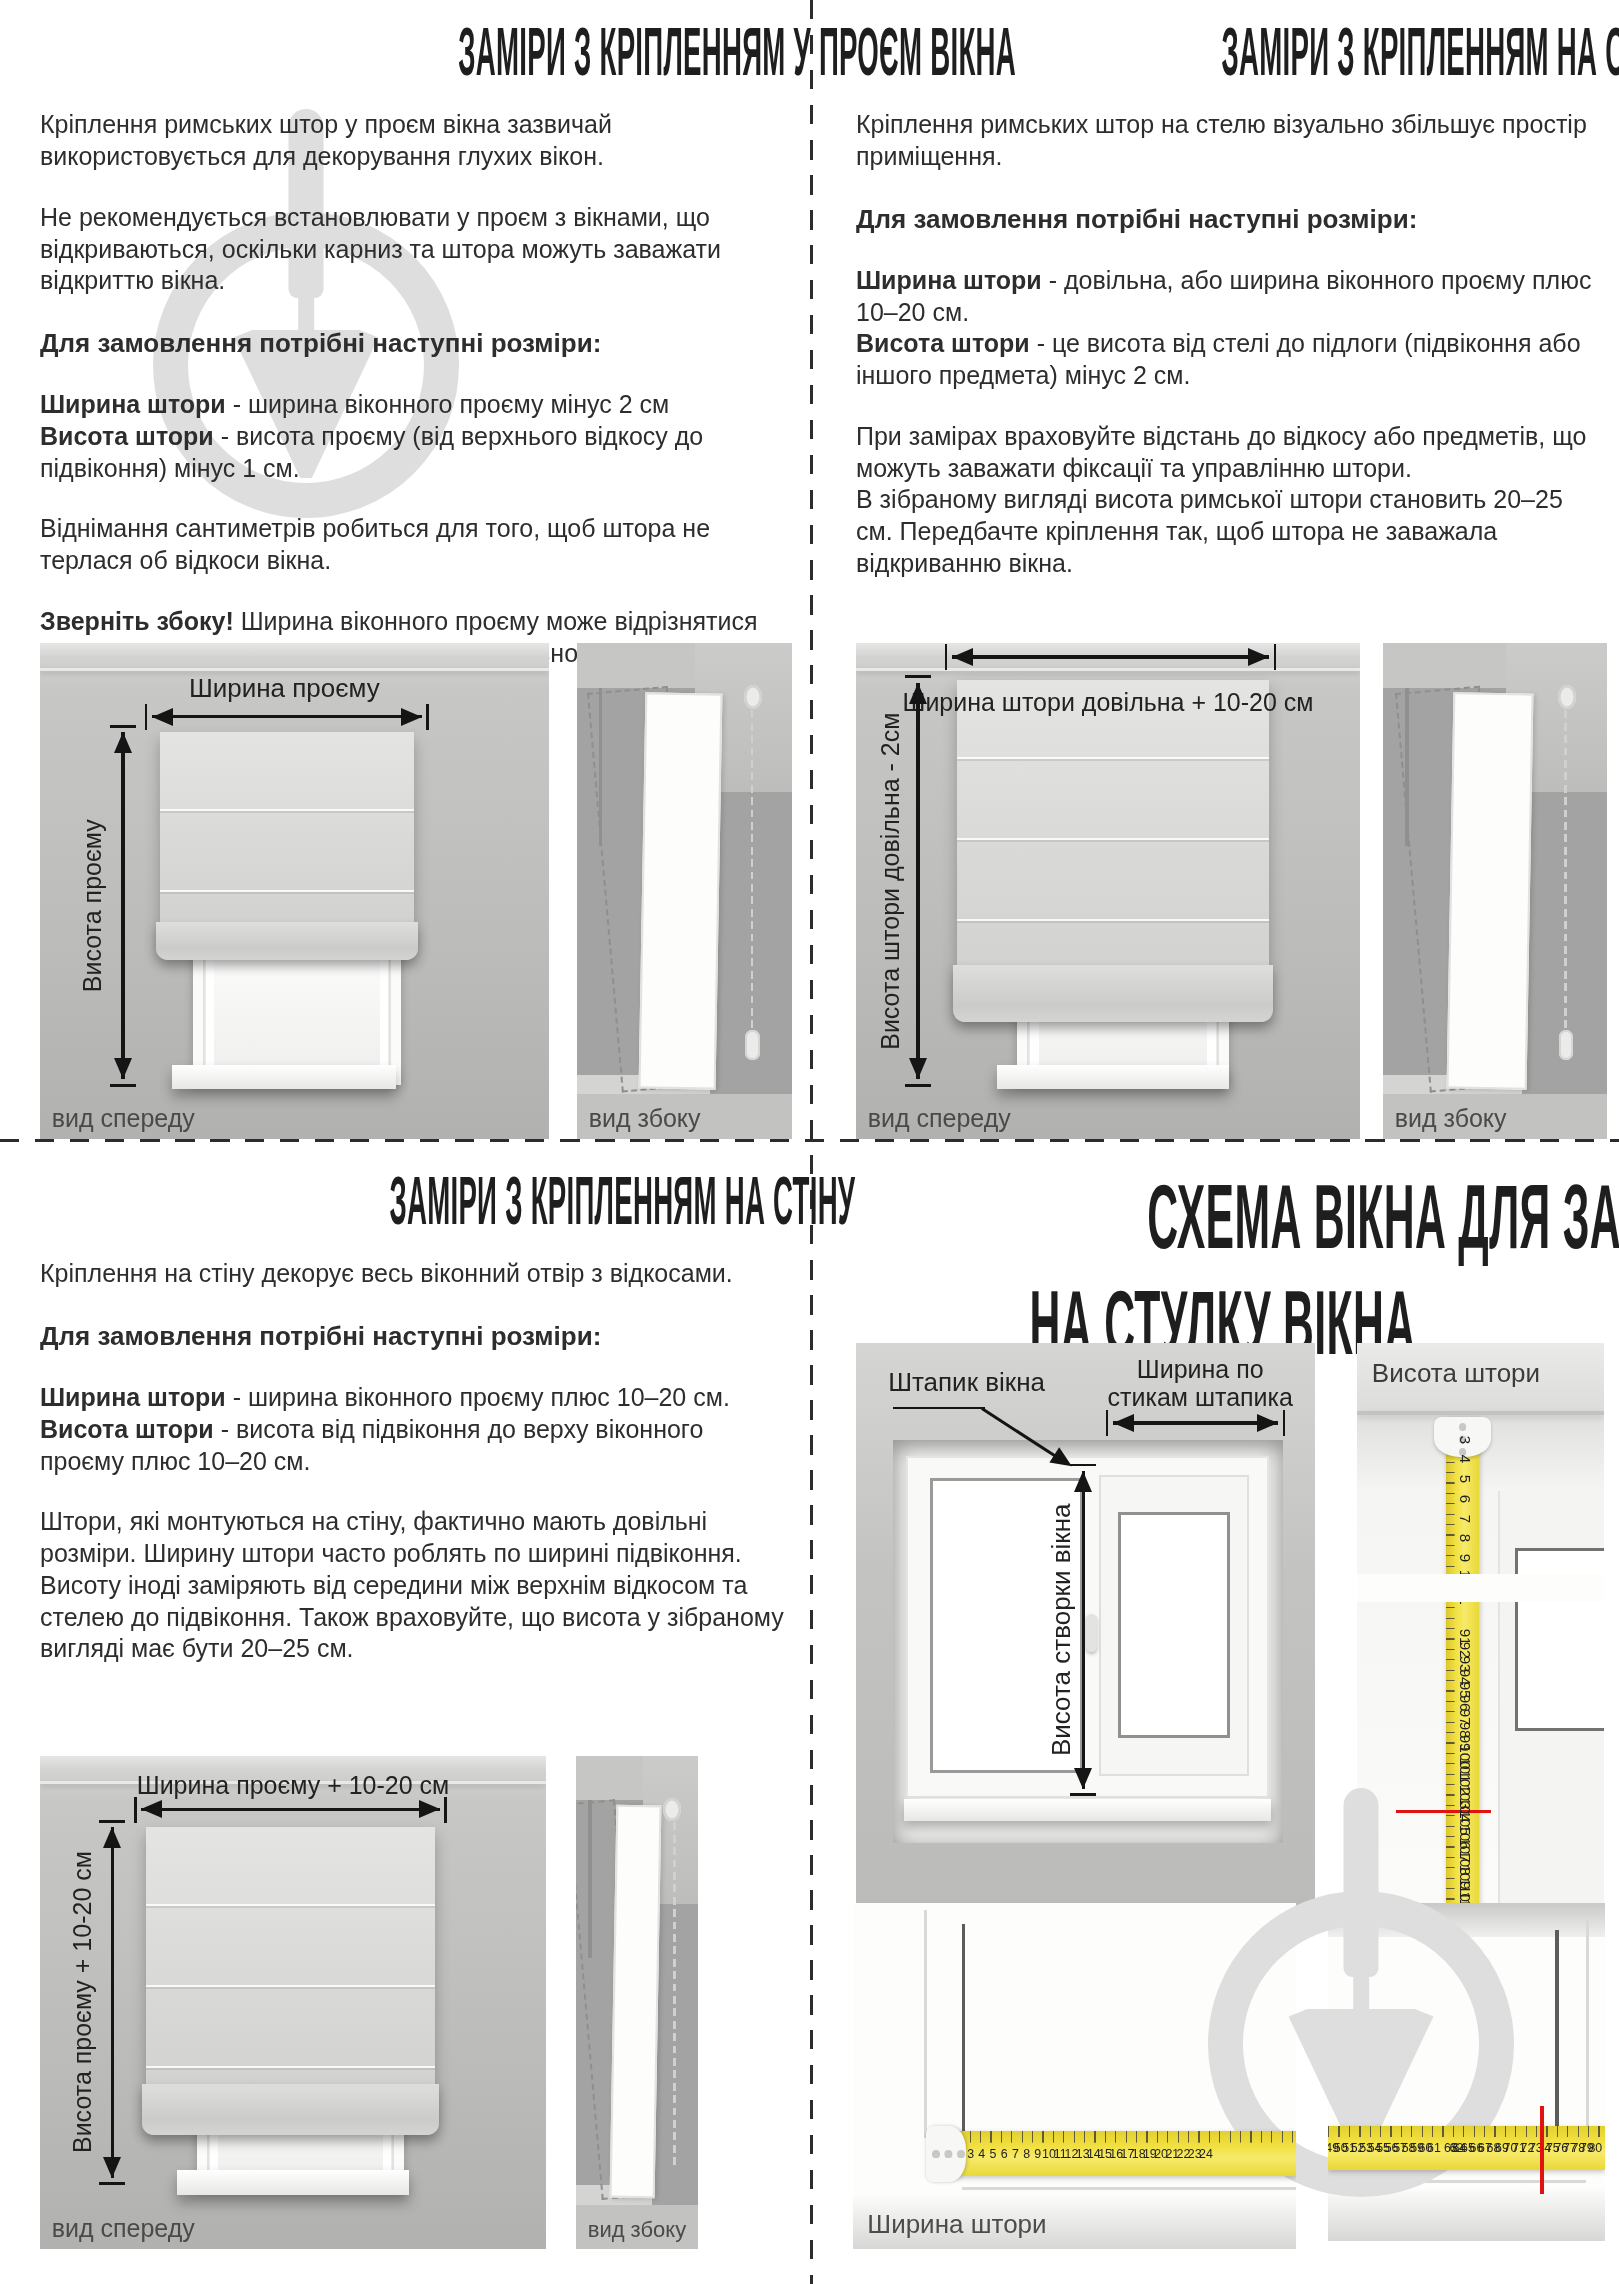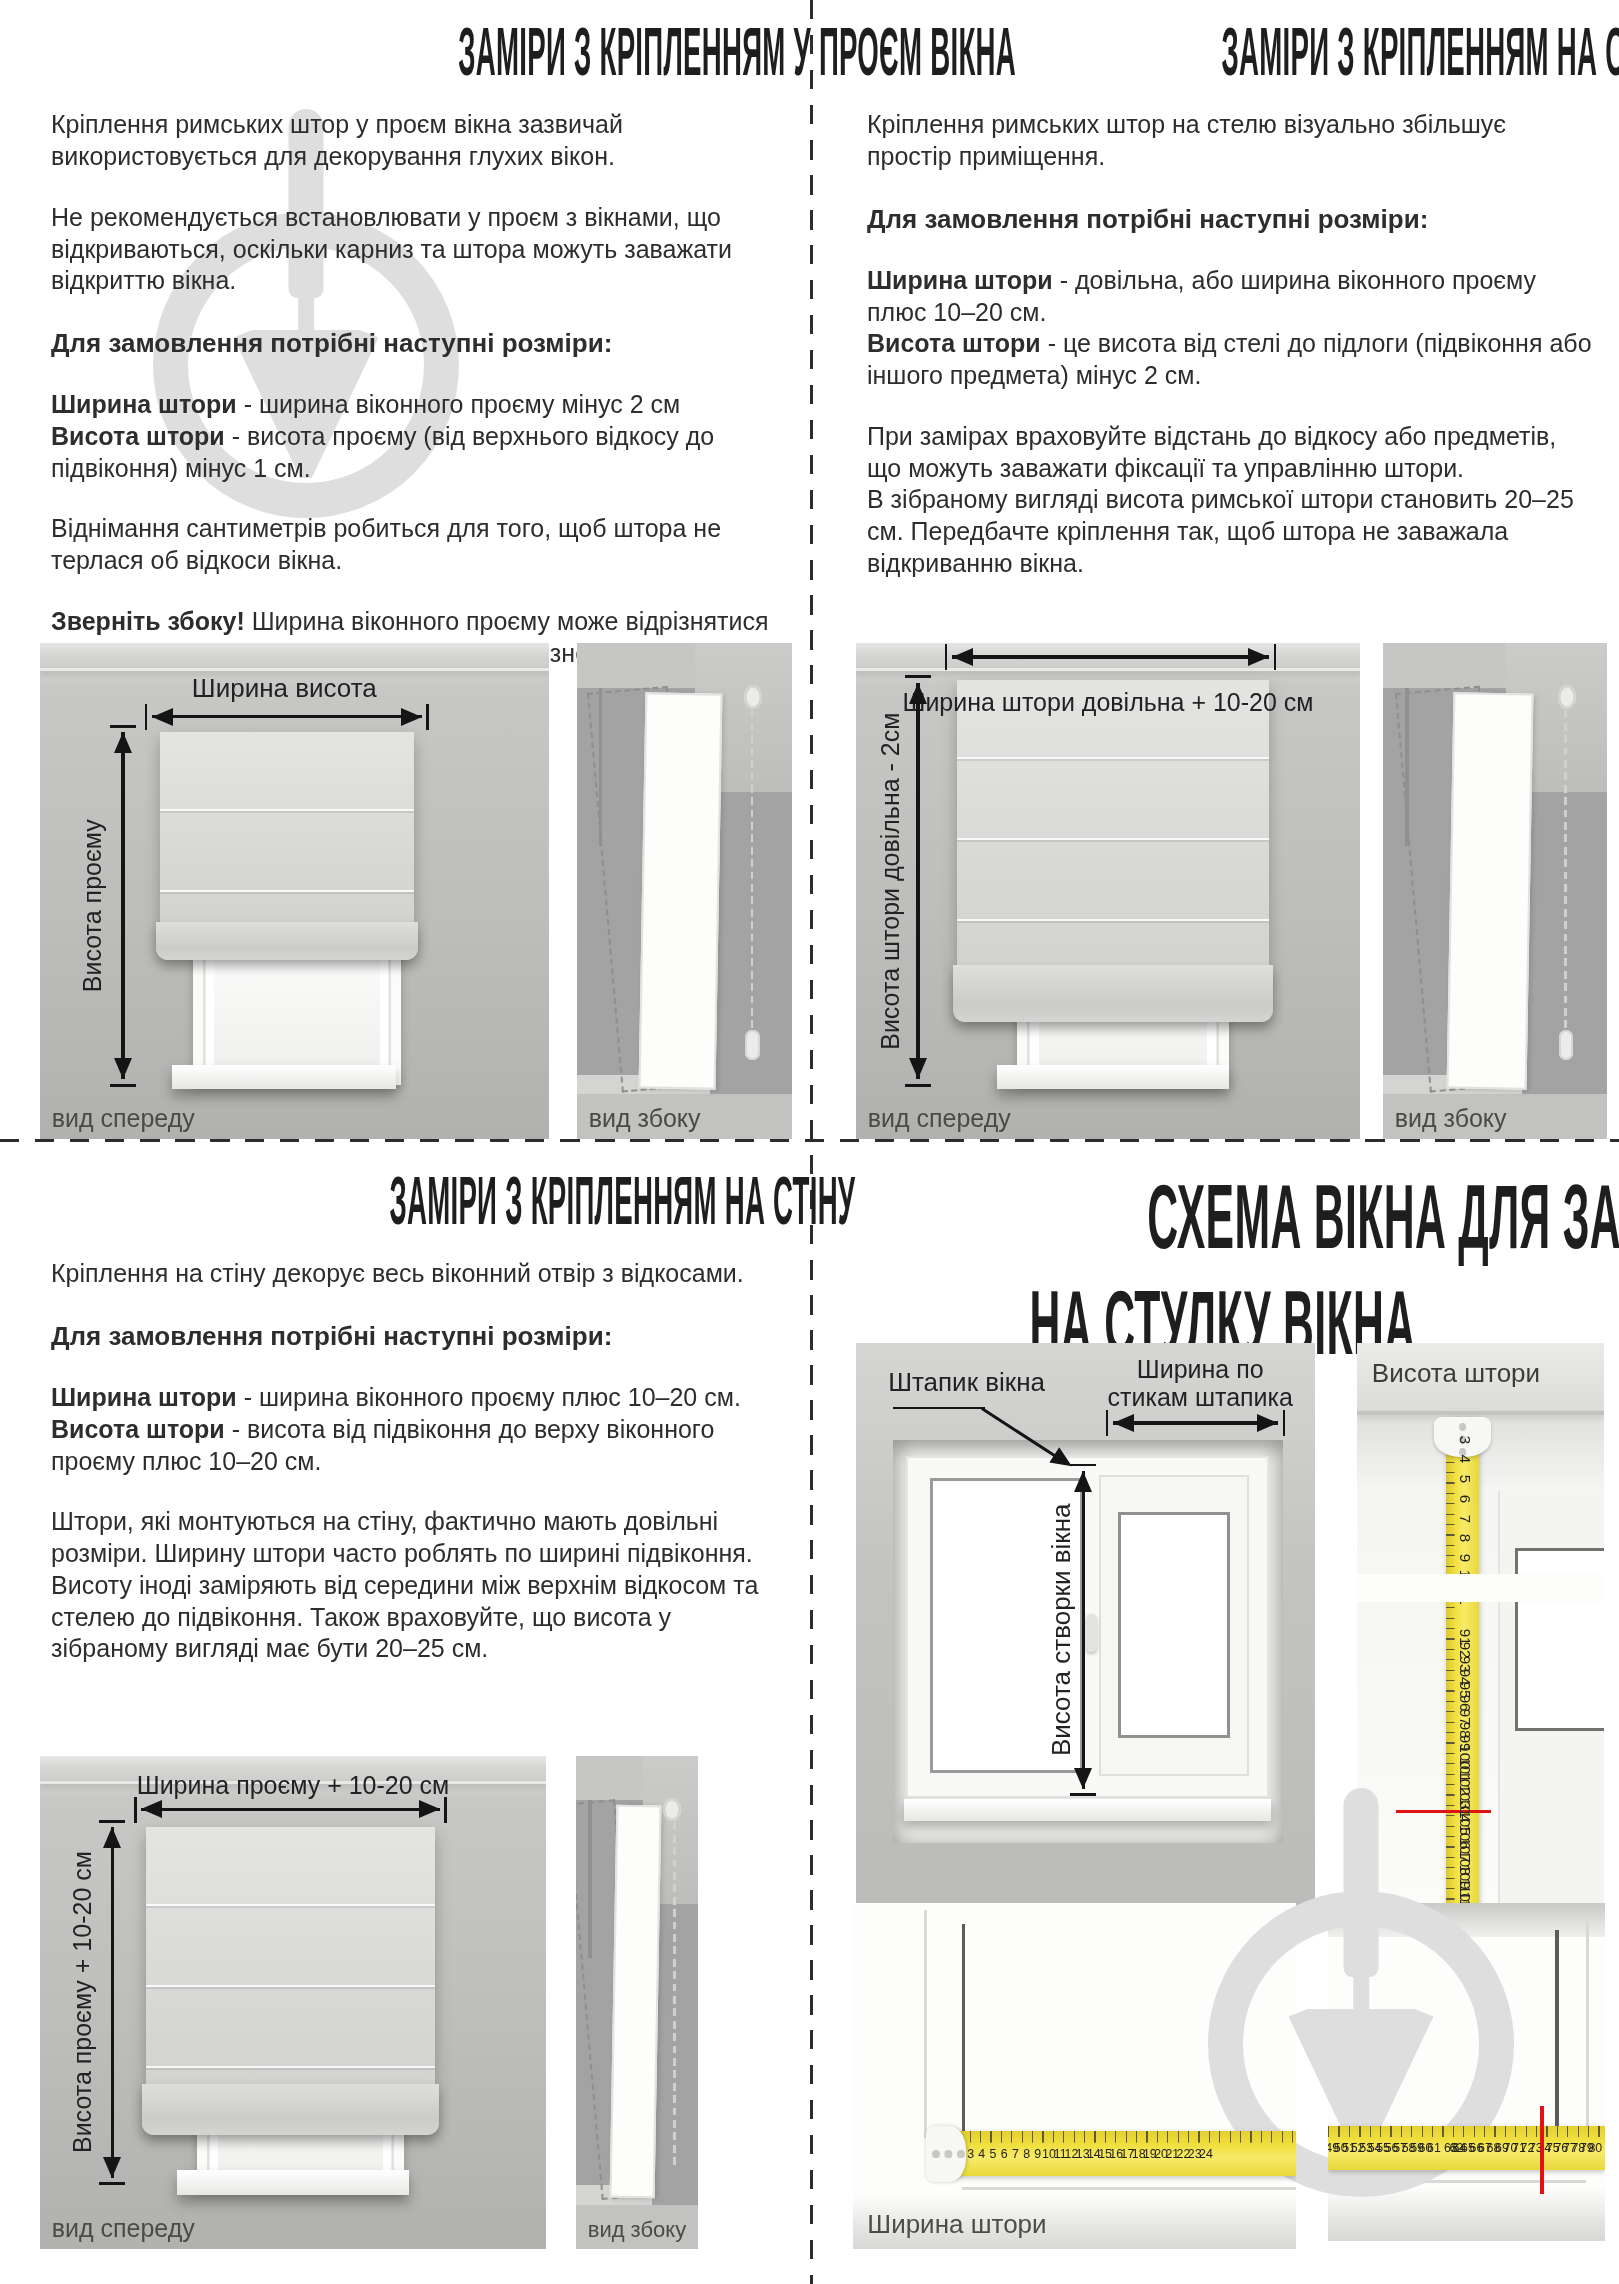--- a/index.html
+++ b/index.html
@@ -17,21 +17,21 @@
   
   .quad{position:absolute;z-index:0;}
   #q-opening{left:0;top:0;width:812px;height:1141px;}
   #q-ceiling{left:812px;top:0;width:808px;height:1141px;}
   #q-wall{left:0;top:1141px;width:812px;height:1143px;}
   #q-sash{left:812px;top:1141px;width:808px;height:1143px;}
   .qtext{position:relative;padding:0 26px 0 40px;}
   .qtitle{margin:17px 0 0 0;text-align:center;font-size:69px;line-height:1.02;color:var(--title);
           font-weight:700;white-space:nowrap;}
   .cond{display:inline-block;transform:scaleX(.40);transform-origin:50% 50%;letter-spacing:0.7px;}
-  .body{font-size:25px;line-height:1.27;margin:22px 0 0 11px;}
+  .body{font-size:25px;line-height:1.27;margin:22px 0 0 0;}
   .body b{font-weight:700;}
   .lead{font-weight:700;margin-top:30px;font-size:26px;}
   .mt-lg{margin-top:29px;}
   
   .fv{position:absolute;overflow:hidden;
       background:linear-gradient(180deg,#e6e6e4 0%,#d2d2d0 3%,#c7c7c5 9%,#bdbdbb 55%,#b1b1af 100%);}
   .fv::before{content:'';position:absolute;left:0;right:0;top:5%;height:3.3px;background:rgba(255,255,255,.55);
       box-shadow:0 2.6px 5.2px rgba(0,0,0,.16);}
   .fv-window{position:absolute;background:#fff;border:10.4px solid #fbfbf9;
       box-shadow:inset 0 0 0 2.6px #e2e2e0,0 3.9px 9px rgba(0,0,0,.22);}
@@ -176,21 +176,21 @@
       <b>Висота штори</b><span> - висота проєму (від верхнього відкосу до підвіконня) мінус 1 см.</span></p>
       <p class="body mt-lg">Віднімання сантиметрів робиться для того, щоб штора не терлася об відкоси вікна.</p>
       <p class="body mt-lg"><b>Зверніть збоку!</b><span> Ширина віконного проєму може відрізнятися внизу і зверху, а також висота може бути різною по лівому та правому краях проєму.</span></p>
     </div>
     <div class="fv" style="left:40px;top:643px;width:509px;height:496px;">
       <div class="fv-window" style="left:30%;top:52%;width:37%;height:33%;">
           <div class="fv-glass"></div>
         </div>
       <div class="fv-sill" style="left:26%;right:30%;top:85%;height:5%;"></div>
       <div class="fv-blind" style="left:23.5%;top:18%;width:50%;height:44%;"></div>
-      <div class="dim-label" style="left:48%;top:6%;transform:translateX(-50%);">Ширина висота</div>
+      <div class="dim-label" style="left:48%;top:6%;transform:translateX(-50%);">Ширина проєму</div>
       <div class="dim-h" style="left:22%;right:25%;top:14.5%;">
           <span class="tk l"></span>
           <span class="tk r"></span>
         </div>
       <div class="dim-v" style="left:16%;top:18%;height:70%;">
           <span class="tk t"></span>
           <span class="tk b"></span>
         </div>
       <div class="vlabel" style="left:7.5%;top:18%;height:70%;">Висота проєму</div>
       <div class="view-label">вид спереду</div>

